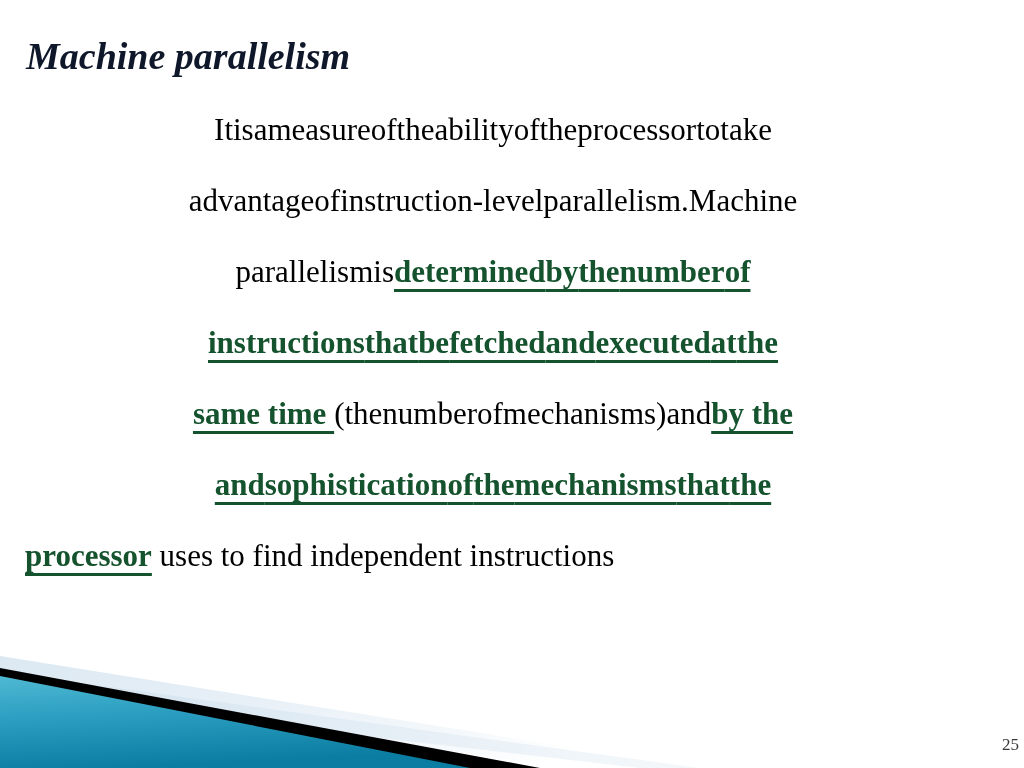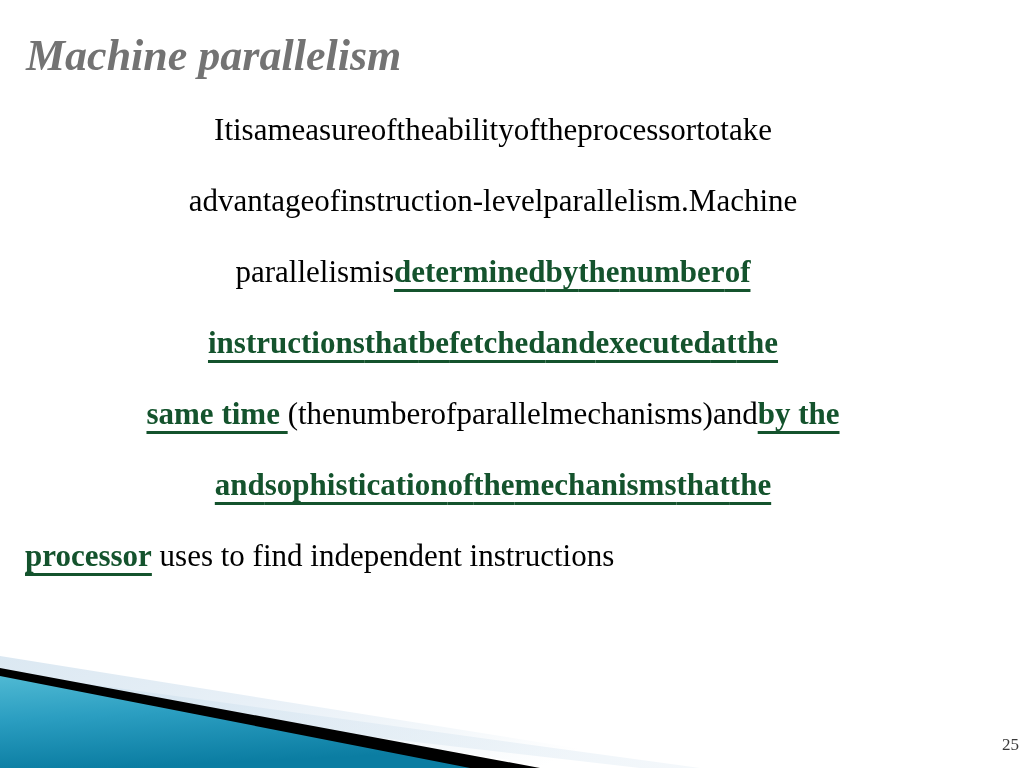--- a/index.html
+++ b/index.html
@@ -23,25 +23,25 @@
     height: 768px;
     background: #ffffff;
     overflow: hidden;
   }
 
   
   .slide-title {
     position: absolute;
     left: 26px;
     top: 33px;
-    font-size: 44px;
+    font-size: 38px;
     line-height: 46px;
     font-weight: bold;
     font-style: italic;
-    color: #737373;
+    color: #0f172a;
     white-space: nowrap;
     letter-spacing: 0px;
   }
 
   
   .body-block {
     position: absolute;
     left: 25px;
     top: 94px;
     width: 936px;
@@ -162,21 +162,20 @@
         <span class="w red">and</span>
         <span class="w red">executed</span>
         <span class="w red">at</span>
         <span class="w red">the</span>
       </div>
     <div class="body-line justify">
         <span class="w red grp">same time </span>
         <span class="w blk">(the</span>
         <span class="w blk">number</span>
         <span class="w blk">of</span>
-        <span class="w blk">parallel</span>
         <span class="w blk">mechanisms)</span>
         <span class="w blk">and</span>
         <span class="w red grp">by the</span>
       </div>
     <div class="body-line justify">
         <span class="w red">and</span>
         <span class="w red">sophistication</span>
         <span class="w red">of</span>
         <span class="w red">the</span>
         <span class="w red">mechanisms</span>

